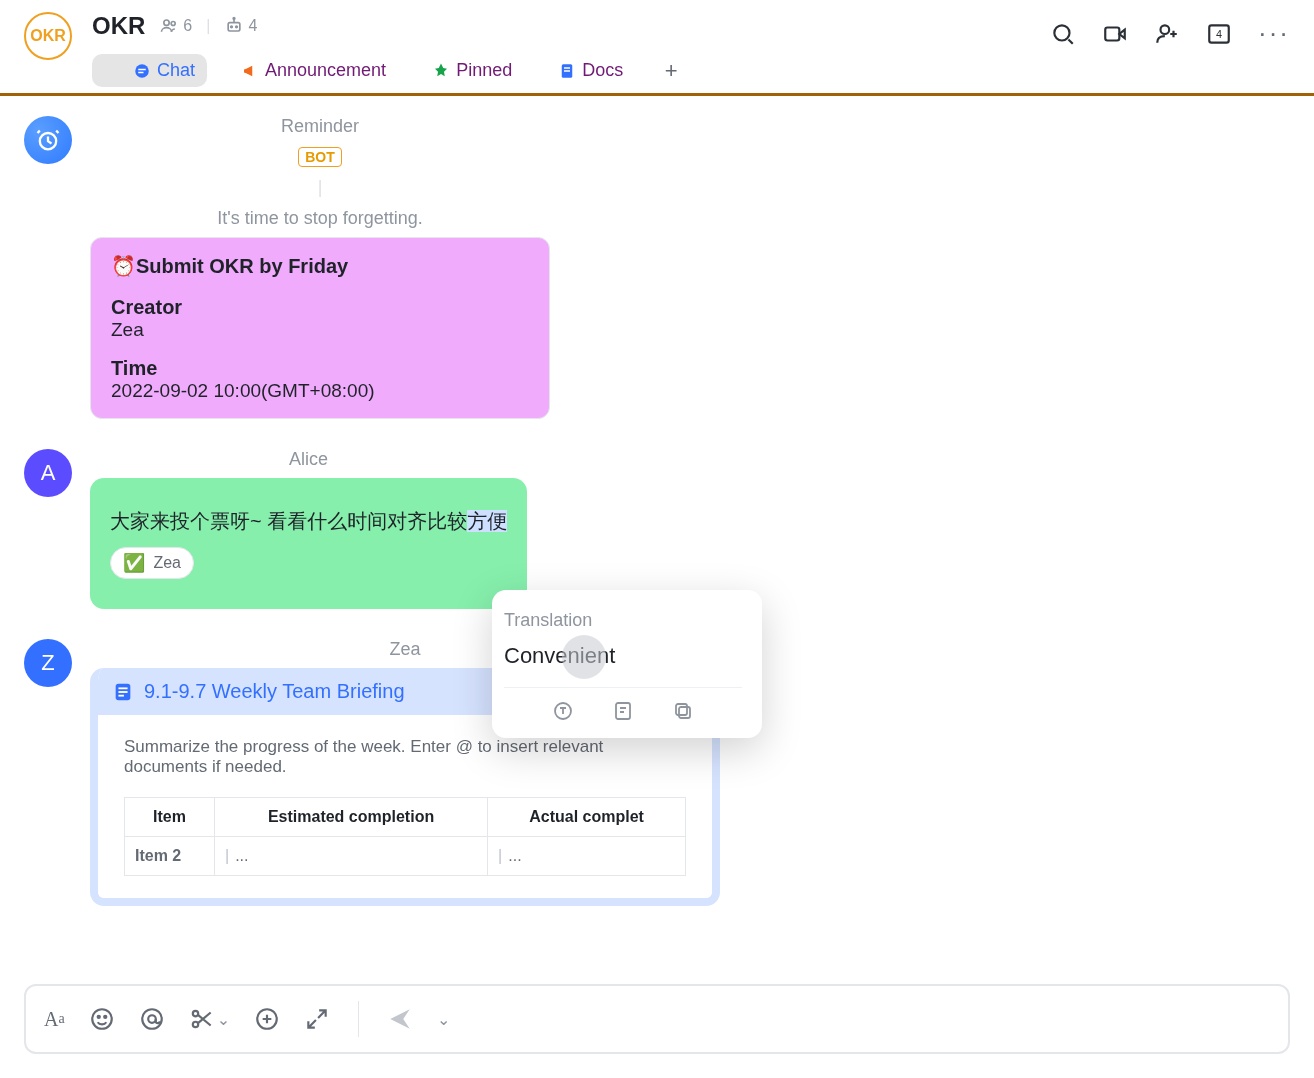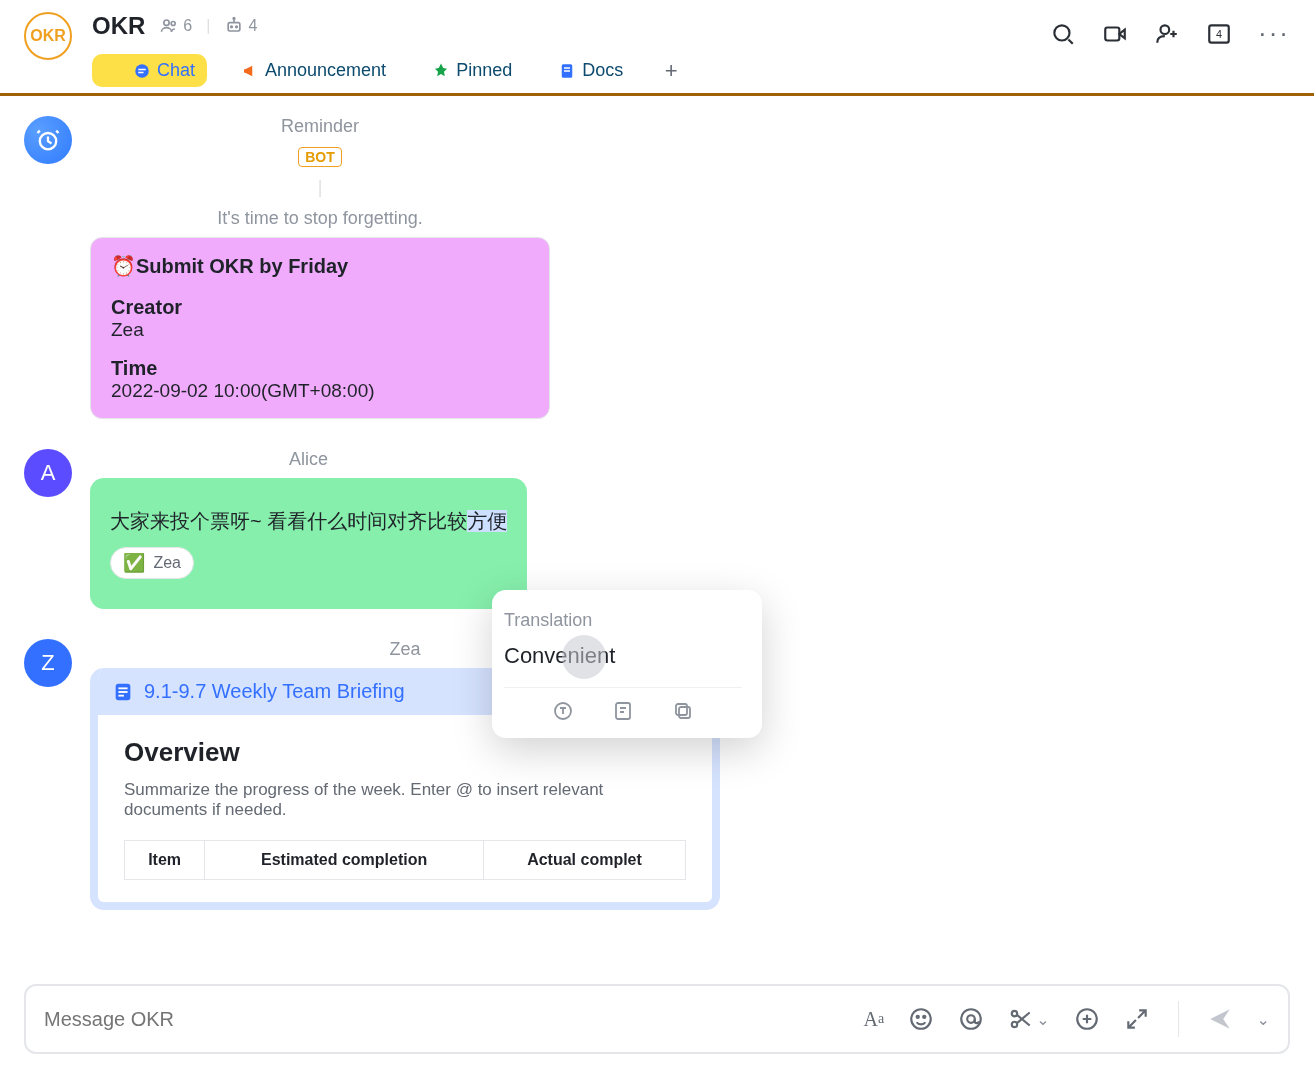--- a/index.html
+++ b/index.html
@@ -29,24 +29,24 @@
     flex-shrink: 0;
   }
   .header-main { flex: 1; display:flex; flex-direction:column; }
   .title-row { display: flex; align-items: center; gap: 14px; }
   .group-title { font-size: 24px; font-weight: 700; }
   .meta-pill { display:flex; align-items:center; gap:4px; color:#8f959e; font-size:16px; }
   .meta-sep { color:#dee0e3; }
   .tabs { display:flex; align-items:center; gap:22px; margin-top:14px; padding-bottom:6px; }
   .tab {
     display:flex; align-items:center; gap:6px;
-    font-size:18px; color:#0c4a6e; font-weight:500;
+    font-size:18px; color:#701a75; font-weight:500;
     padding:6px 12px; border-radius:10px; cursor:pointer;
   }
-  .tab.active { background:#fde047; color:#3370ff;padding-left:41px; }
+  .tab.active { background:#e5e5e5; color:#3370ff;padding-left:41px; }
   .tab .ticon { width:18px; height:18px; display:flex; align-items:center; justify-content:center; }
   .plus-tab { width:28px; height:28px; display:flex; align-items:center; justify-content:center; color:#646a73; font-size:22px; cursor:pointer; }
   .header-actions {
     display:flex; align-items:center; gap:26px; padding-top:6px;
   }
   .hact { width:26px; height:26px; color:#2b2f36; cursor:pointer; display:flex; align-items:center; justify-content:center; }
   .hact svg { width:26px; height:26px; }
   .dots { font-size:26px; letter-spacing:2px; color:#646a73; cursor:pointer; }
 
   
@@ -284,31 +284,35 @@
         <div class="doc-head">
           <svg width="22" height="22" viewBox="0 0 24 24" fill="#3370ff">
               <rect x="4" y="3" width="16" height="18" rx="3" fill="#3370ff"></rect>
               <rect x="7" y="7" width="10" height="2" fill="#fff"></rect>
               <rect x="7" y="11" width="10" height="2" fill="#fff"></rect>
               <rect x="7" y="15" width="6" height="2" fill="#fff"></rect>
             </svg>
           <span>9.1-9.7 Weekly Team Briefing</span>
         </div>
         <div class="doc-body">
-          <div class="doc-h2">Overview</div>
           <div class="doc-p">Summarize the progress of the week. Enter @ to insert relevant documents if needed.</div>
           <table class="doc-table">
             <thead>
               <tr>
                 <th>Item</th>
                 <th>Estimated completion</th>
                 <th>Actual complet</th>
               </tr>
             </thead>
             <tbody>
+              <tr>
+                <td class="col-item">Item 2</td>
+                <td><span class="cell-bar">|</span><span>...</span></td>
+                <td><span class="cell-bar">|</span><span>...</span></td>
+              </tr>
             </tbody>
           </table>
         </div>
       </div>
     </div>
   </div>
 
   <div class="translation-pop">
     <div class="tp-title">Translation</div>
     <div class="tp-result">
@@ -334,21 +338,20 @@
             <rect x="8" y="8" width="11" height="11" rx="2"></rect>
             <rect x="5" y="5" width="11" height="11" rx="2"></rect>
           </svg>
       </div>
     </div>
   </div>
 
 </div>
 
 <div class="composer">
-  <input class="compose-input" placeholder="Message OKR" style="">
   <div class="compose-tools">
     <div class="ctool Aa">A<span style="font-size:14px">a</span></div>
     <div class="ctool">
       <svg viewBox="0 0 24 24" fill="none" stroke="#646a73" stroke-width="2">
           <circle cx="12" cy="12" r="9"></circle>
           <circle cx="9" cy="10" r="1" fill="#646a73"></circle>
           <circle cx="15" cy="10" r="1" fill="#646a73"></circle>
           <path d="M8 15c1 1.5 2.5 2 4 2s3-.5 4-2"></path>
         </svg>
     </div>

